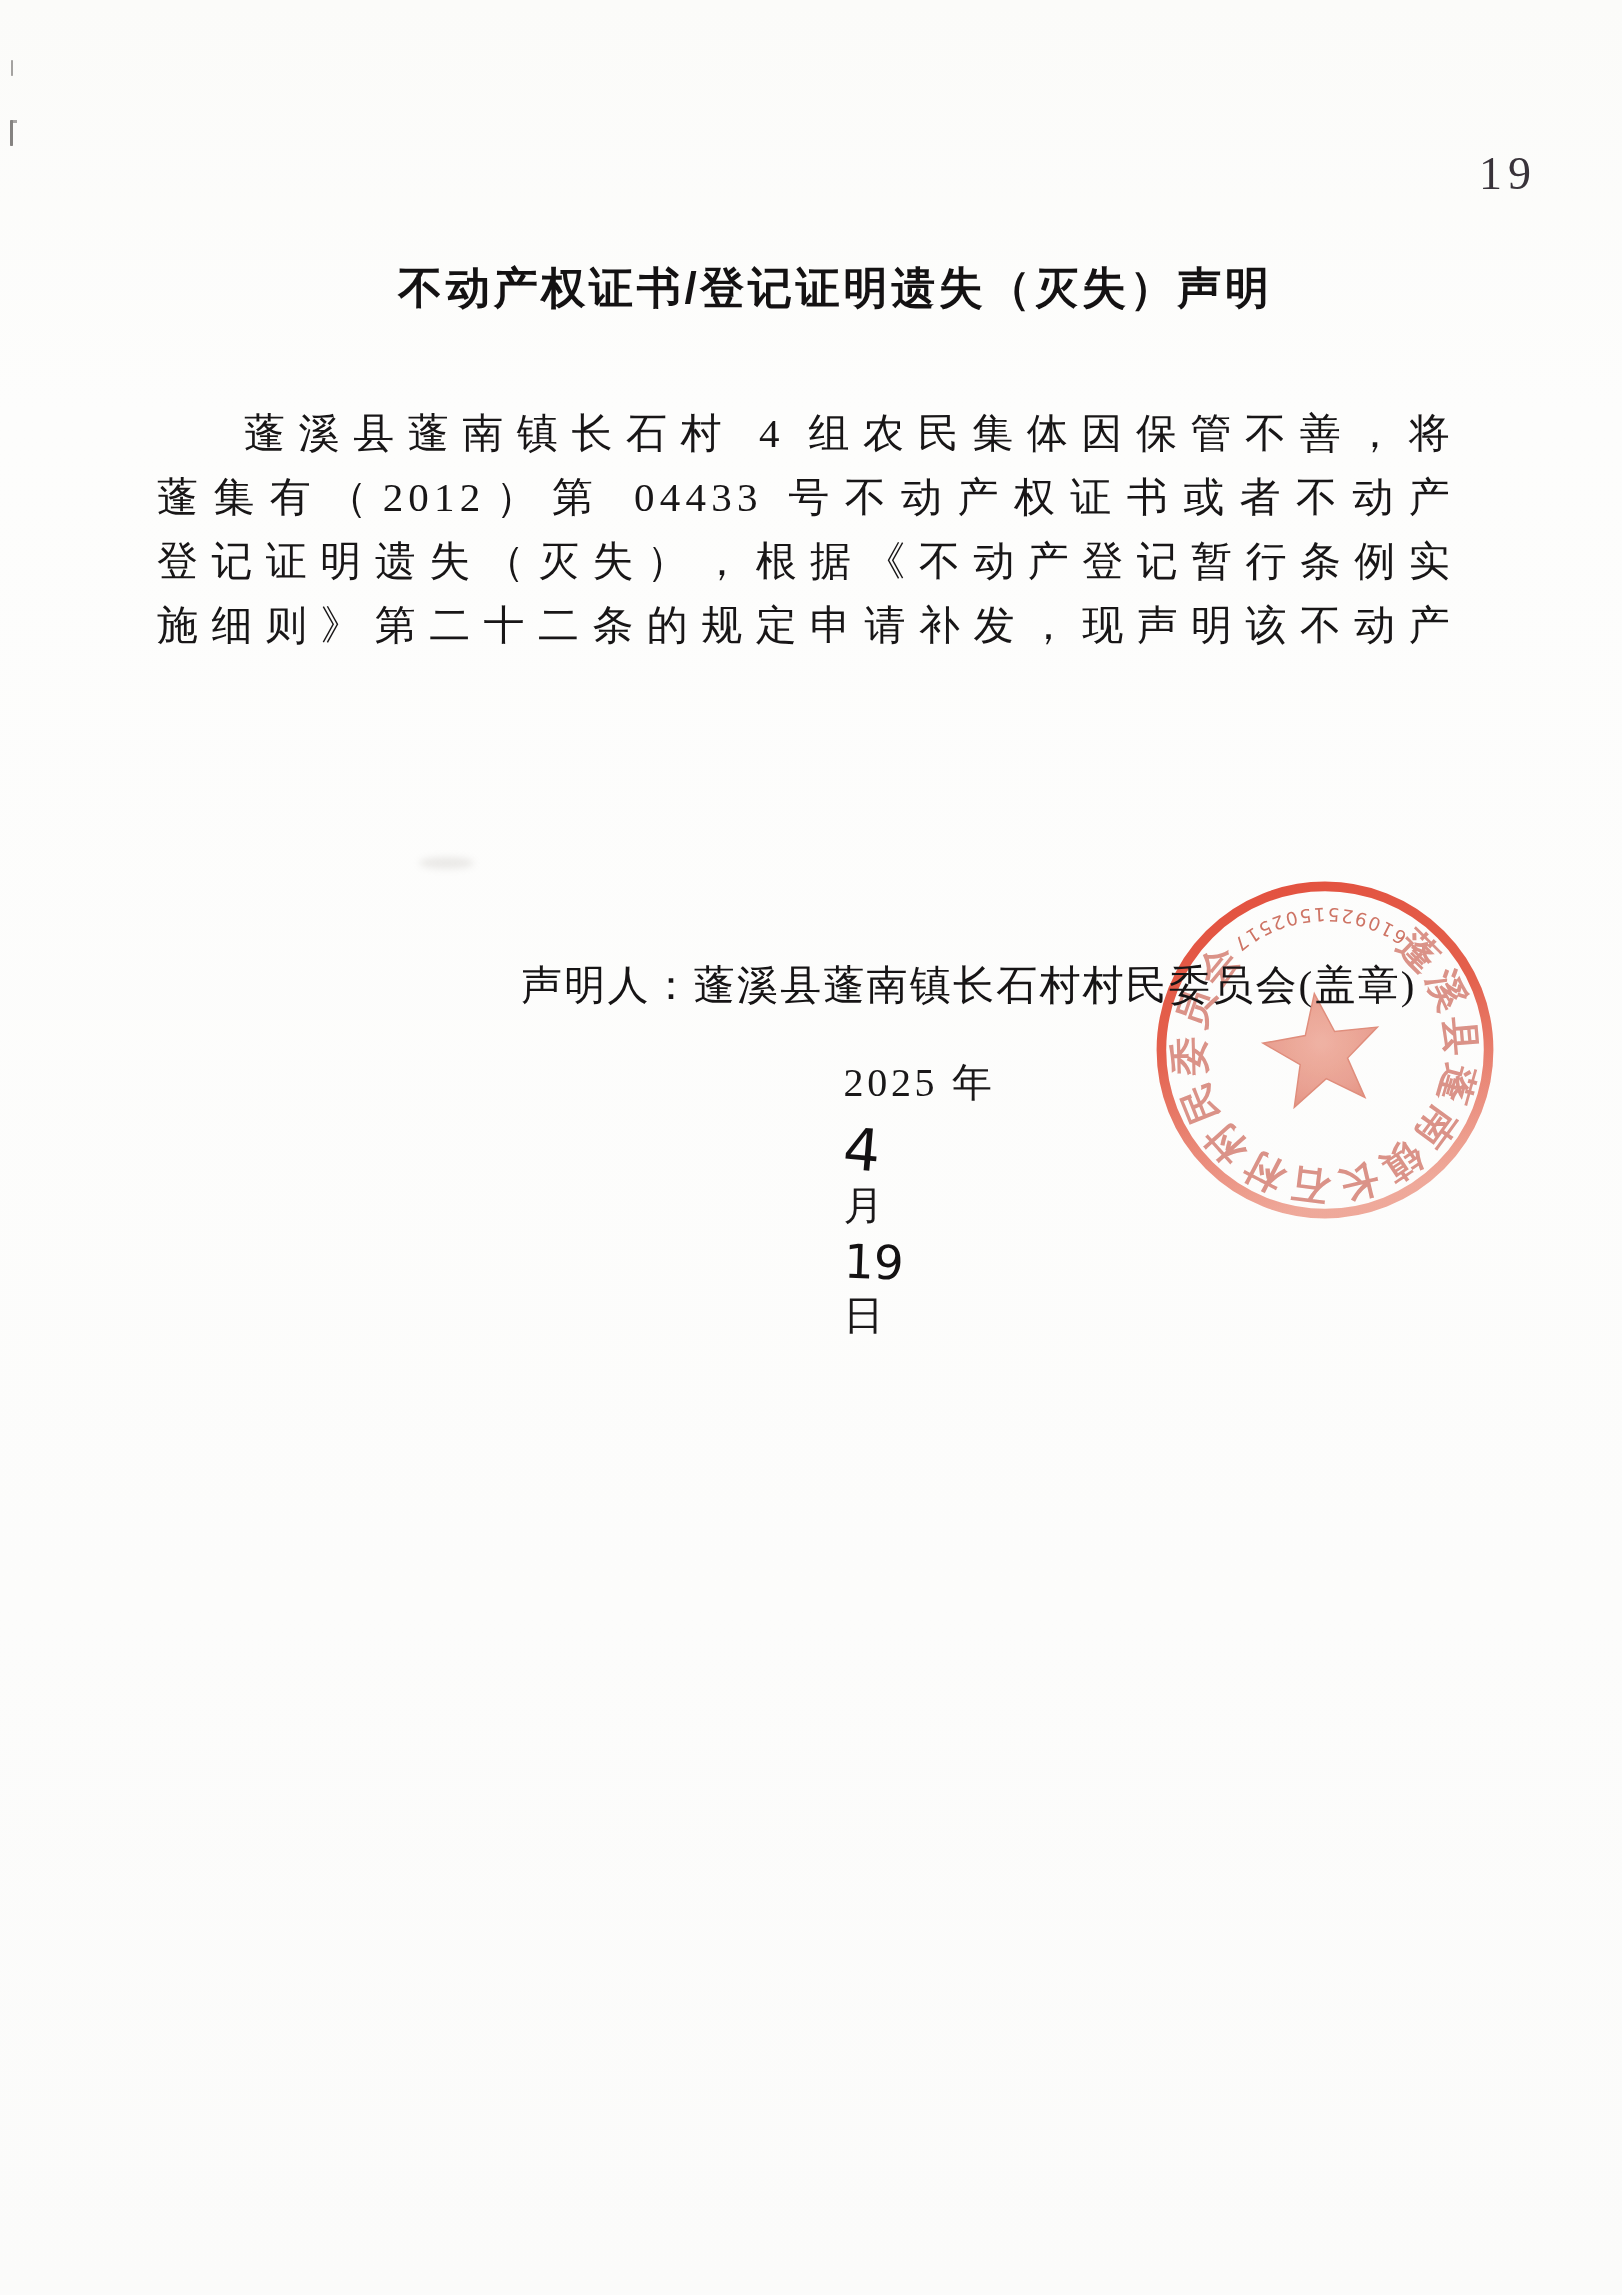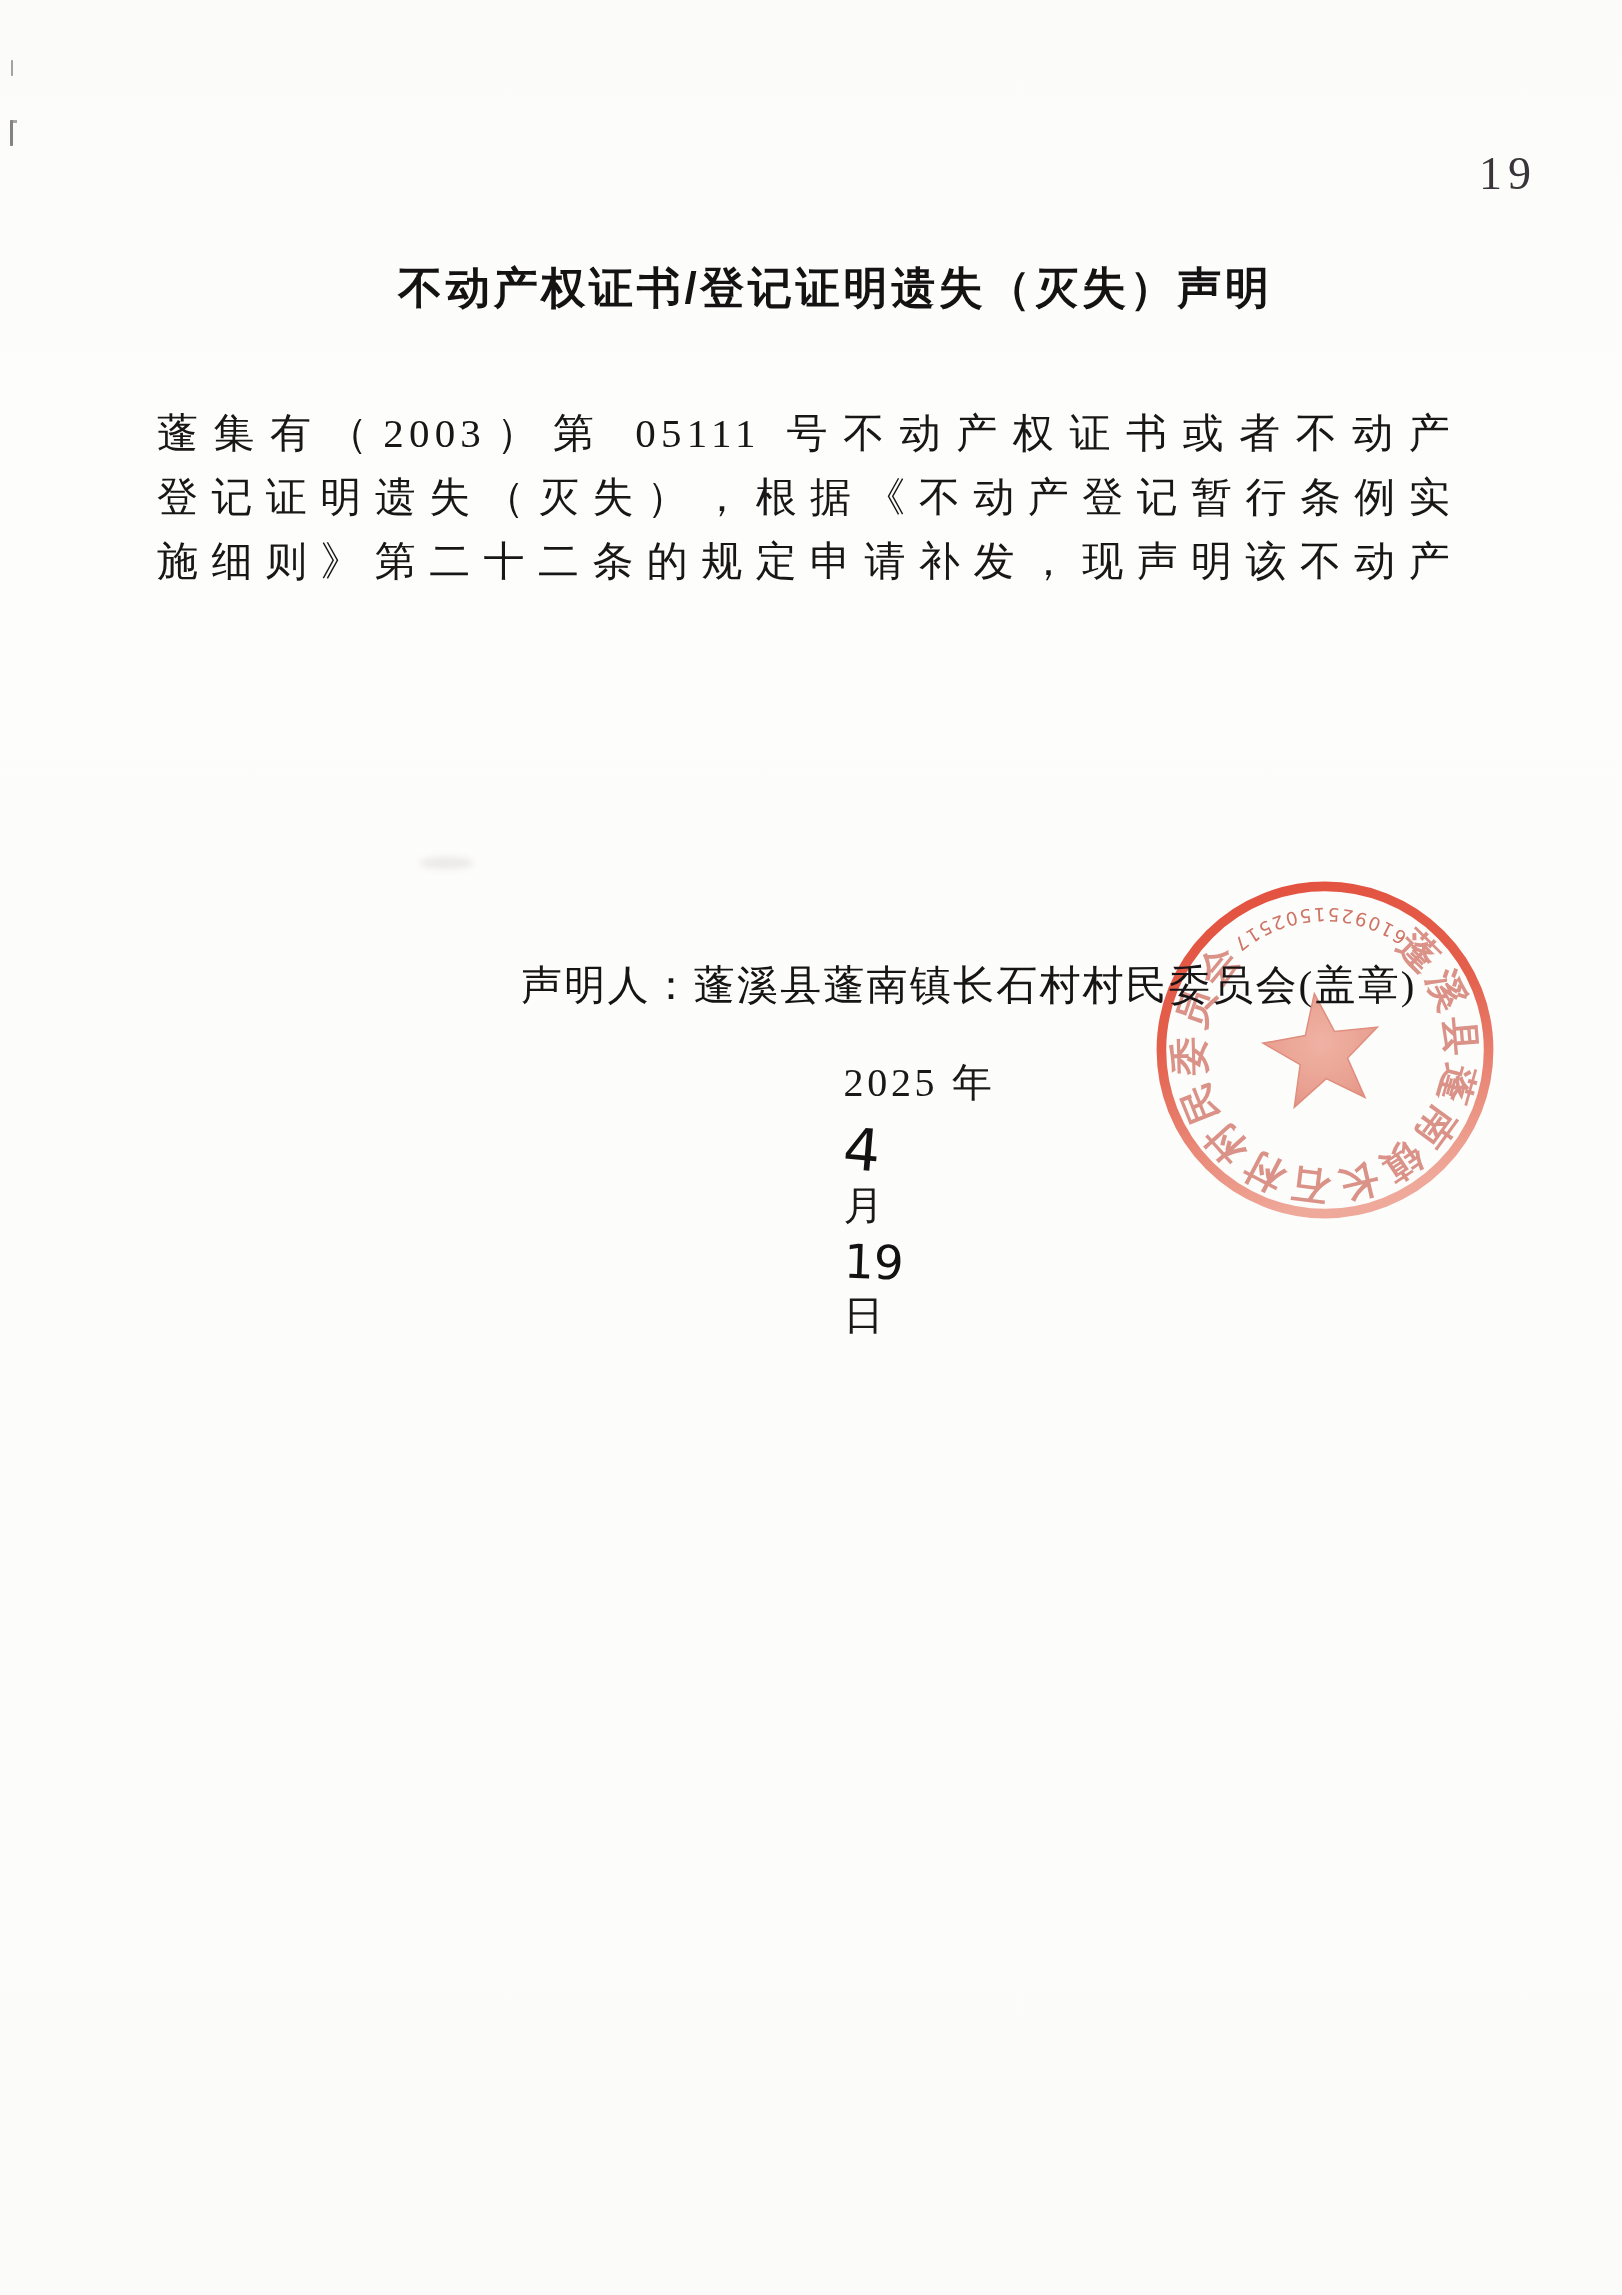--- a/index.html
+++ b/index.html
@@ -83,21 +83,22 @@
 
   <div class="scan-mark-a"></div>
   <div class="scan-mark-b"></div>
   <div class="scan-smudge"></div>
 
   <div class="page-number">19</div>
 
   <div class="doc-title">不动产权证书/登记证明遗失（灭失）声明</div>
 
   <div class="body-block">
-    <div class="body-line line-just">蓬集有（2003）第 05111 号不动产权证书或者不动产</div>
+    <div class="body-line line-just indent2">蓬溪县蓬南镇长石村 4 组农民集体因保管不善，将</div>
+    <div class="body-line line-just">蓬集有（2012）第 04433 号不动产权证书或者不动产</div>
     <div class="body-line line-just">登记证明遗失（灭失），根据《不动产登记暂行条例实</div>
     <div class="body-line line-just">施细则》第二十二条的规定申请补发，现声明该不动产</div>
   </div>
 
   <div class="signature-line">声明人：蓬溪县蓬南镇长石村村民委员会(盖章)</div>
 
   <div class="date-line">
     <span>2025 年</span>
     <span class="hand hand-month">4</span>
     <span>月</span>

